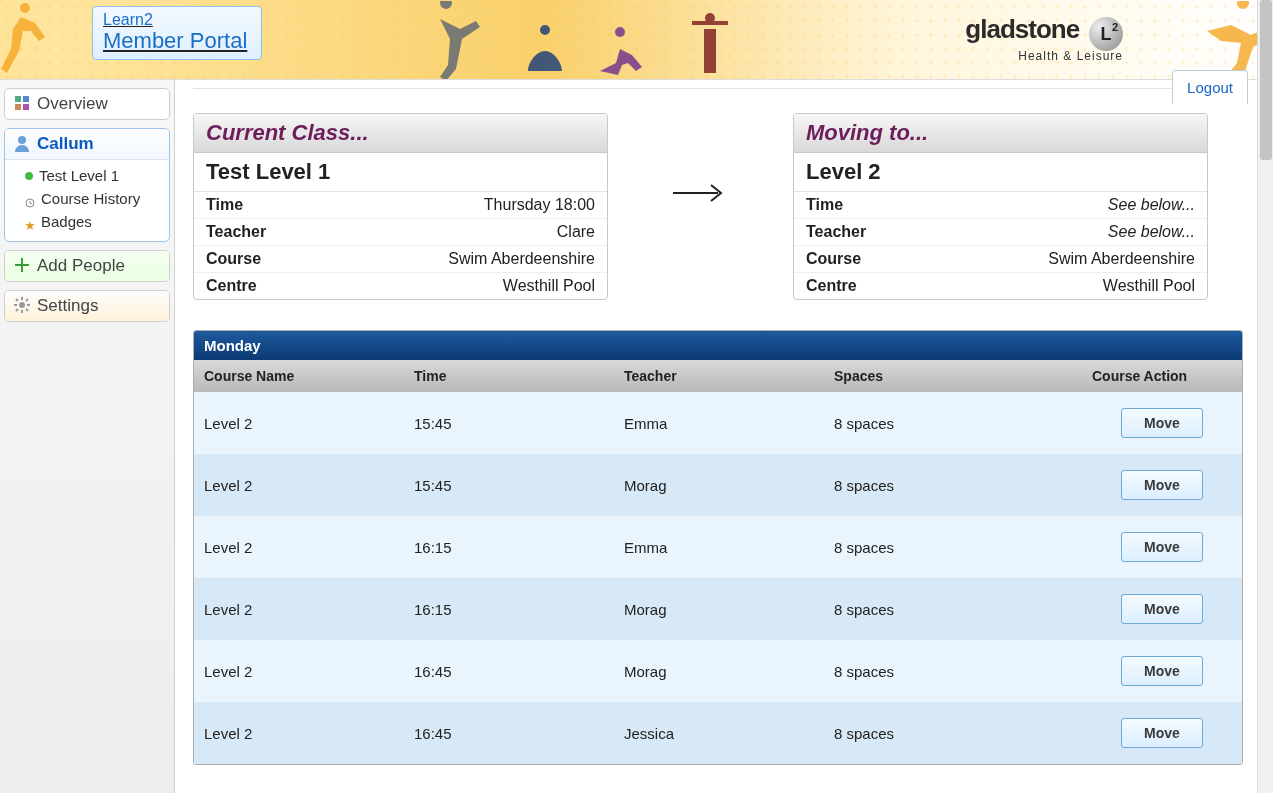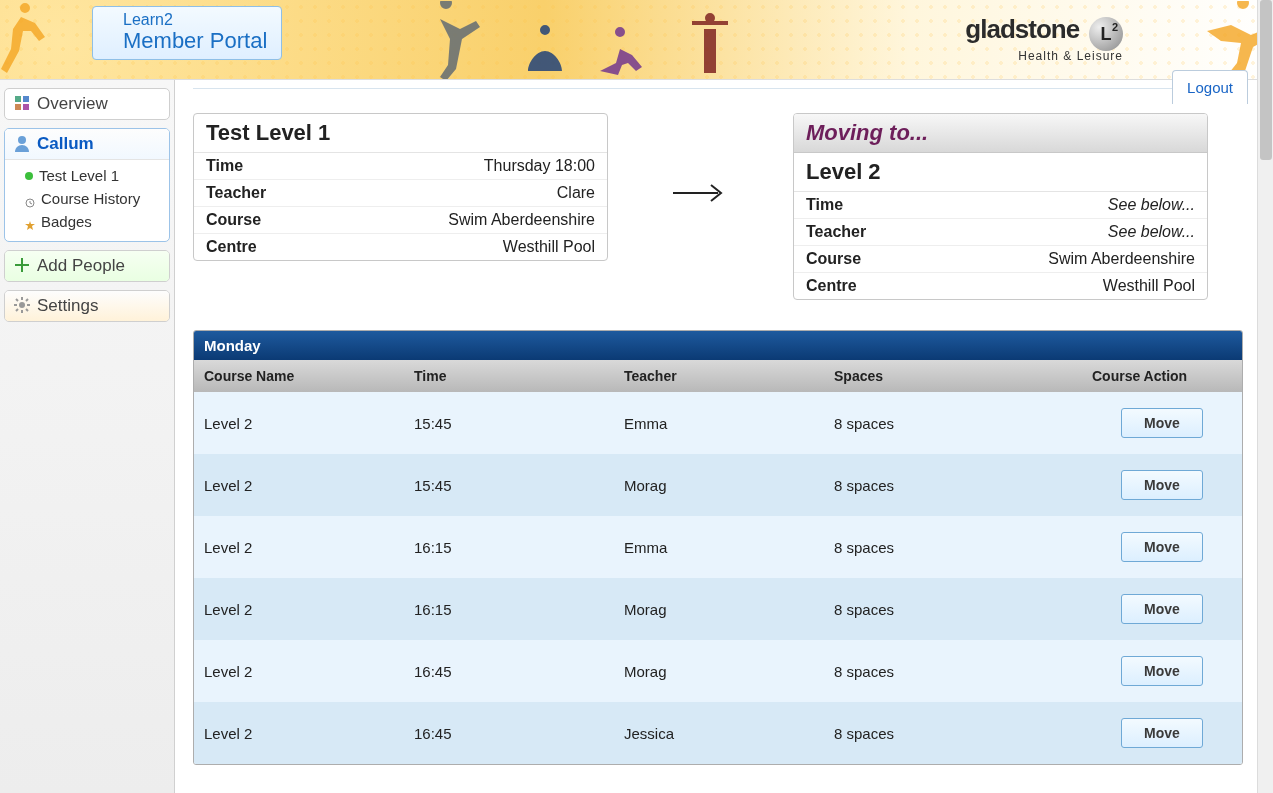--- a/index.html
+++ b/index.html
@@ -18,22 +18,23 @@
     position:absolute; inset:0;
     background-image: radial-gradient(circle, rgba(255,190,60,.35) 2px, transparent 2px);
     background-size: 14px 14px;
     opacity:.5;
   }
   .logo-box {
     position:absolute; left:92px; top:6px;
     background: linear-gradient(#f3faff,#dfefff);
     border:1px solid #8fbfe6;
     border-radius:4px;
-    padding:4px 14px 6px 30px;
+    padding:4px 14px 6px 10px;
     line-height:1.1;
+    text-decoration:underline;
   }
   .logo-box .l1 { color:#1a6fc4; font-size:16px; }
   .logo-box .l2 { color:#1a6fc4; font-size:22px; font-weight:500; }
   .silhouette { position:absolute; bottom:-2px; opacity:.8; }
   .sil-run  { left:-5px; width:60px; fill:#f5a623;}
   .sil-boxer{ left:420px; width:70px; fill:#5a6673;}
   .sil-yoga { left:520px; width:50px; fill:#153a7a;}
   .sil-stretch{ left:590px; width:60px; fill:#6b2e8f;}
   .sil-lift { left:690px; width:40px; fill:#7a1a1a;}
   .sil-jump { right:-10px; width:90px; fill:#f5a623;}
@@ -299,20 +300,21 @@
       </div>
     </div>
   </div>
 
   <div class="content">
     <hr class="thin">
 
     <div class="panels">
 
       <div class="panel">
+        <div class="panel-head">Current Class...</div>
         <div class="panel-title">Test Level 1</div>
         <div class="kv">
             <span class="k">Time</span>
             <span class="v">Thursday 18:00</span>
           </div>
         <div class="kv">
             <span class="k">Teacher</span>
             <span class="v">Clare</span>
           </div>
         <div class="kv">

